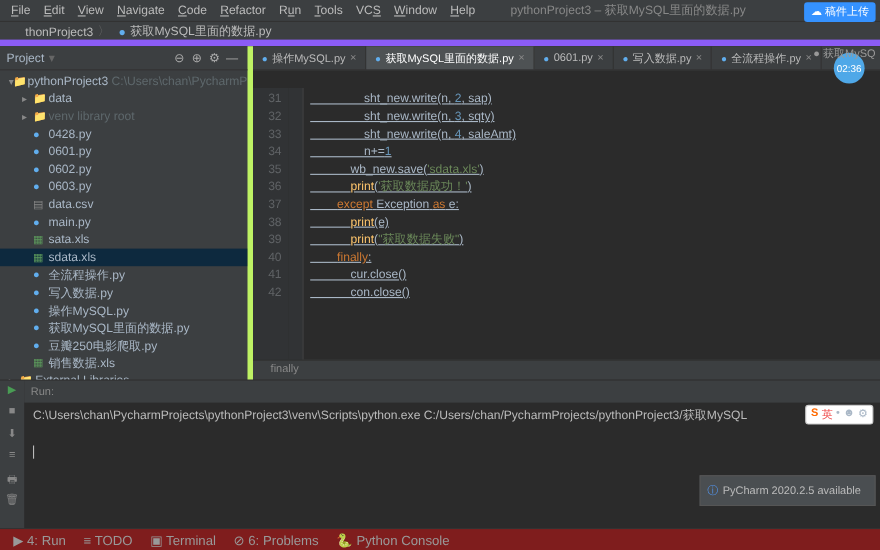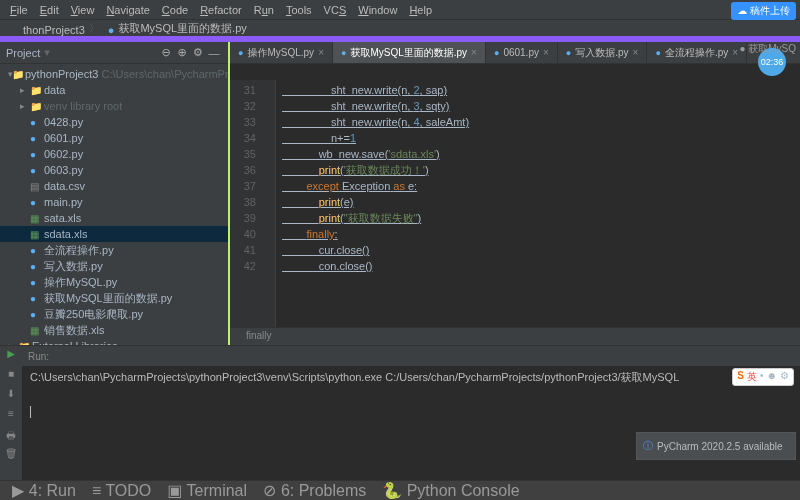--- a/index.html
+++ b/index.html
@@ -5,21 +5,21 @@
 * { margin:0; padding:0; box-sizing:border-box; font-family:"Segoe UI",Arial,sans-serif; }
 body { width:800px; height:500px; background:#2b2b2b; color:#a9b7c6; font-size:11px; overflow:hidden; position:relative; }
 .menubar { height:20px; background:#3c3f41; display:flex; align-items:center; padding:0 4px; border-bottom:1px solid #323232; }
 .menubar span { padding:0 6px; color:#bbb; cursor:default; }
 .menubar span u { text-decoration:underline; }
 .menubar .title { margin-left:20px; color:#888; }
 .navbar { height:22px; background:#3c3f41; display:flex; align-items:flex-end; padding:0 23px; border-bottom:6px solid #8b5cf6; }
 .navbar .crumb { color:#bbb; }
 .navbar .fileicon { color:#61aeee; margin:0 4px; }
 .main { display:flex; height:303px; }
-.sidebar { width:230px; background:#3c3f41; border-right:2px solid #bef264; display:flex; flex-direction:column; }
+.sidebar { width:230px; background:#3c3f41; border-right:5px solid #bef264; display:flex; flex-direction:column; }
 .proj-header { height:22px; display:flex; align-items:center; padding:0 6px; border-bottom:1px solid #323232; }
 .proj-header .sp { flex:1; }
 .proj-header .ico { width:16px; text-align:center; color:#aaa; }
 .tree { flex:1; overflow:hidden; padding:2px 0; }
 .tree .row { height:16px; display:flex; align-items:center; padding-left:4px; white-space:nowrap; }
 .tree .row.sel { background:#0d293e; }
 .tree .i0{padding-left:8px}.tree .i1{padding-left:20px}
 .tree .arrow{width:10px;color:#888;font-size:9px}
 .tree .ficon{width:14px;font-size:10px}
 .tree .fold{color:#b0926f}.tree .py{color:#61aeee}.tree .xl{color:#5c9a5c}.tree .cs{color:#888}
@@ -36,21 +36,21 @@
 .kw{color:#cc7832}.str{color:#6a8759}.num{color:#6897bb}.fn{color:#ffc66d}.id{color:#a9b7c6}
 .crumb2{height:18px;background:#3c3f41;padding:2px 16px;color:#888;font-size:10px;border-top:1px solid #323232}
 .runpanel { height:135px; background:#2b2b2b; border-top:1px solid #323232; display:flex; }
 .runside { width:22px; background:#3c3f41; display:flex; flex-direction:column; align-items:center; padding-top:2px; gap:6px; }
 .runside .b{width:14px;height:14px;color:#888;font-size:10px;text-align:center}
 .runside .play{color:#499c54}
 .runbody { flex:1; display:flex; flex-direction:column; }
 .runtabs { height:20px; background:#3c3f41; display:flex; align-items:center; padding:0 6px; font-size:10px; }
 .runtabs .rt{padding:0 6px;color:#bbb}
 .runout { flex:1; font-family:Consolas,monospace; font-size:11px; padding:4px 8px; color:#bbb; white-space:nowrap; overflow:hidden; position:relative; }
-.bottabs { height:20px; background:#404040; display:flex; align-items:center; padding:0 4px; border-top:1px solid #323232; font-size:16px; color:#999; }
+.bottabs { height:20px; background:#7f1d1d; display:flex; align-items:center; padding:0 4px; border-top:1px solid #323232; font-size:12px; color:#999; }
 .bottabs .bt{padding:0 8px;display:flex;align-items:center;gap:3px}
 .notif { position:absolute; right:4px; bottom:40px; width:160px; background:#4a4e51; border:1px solid #555; padding:6px; font-size:10px; }
 .notif .h{color:#bbb;display:flex;align-items:center;gap:4px}
 .notif .l{color:#5394ec;margin-top:2px}
 .topright { position:absolute; top:2px; right:4px; display:flex; gap:4px; align-items:center; }
 .btn-blue{background:#3592ff;color:#fff;padding:2px 6px;border-radius:3px;font-size:10px}
 .timer{position:absolute;top:48px;right:14px;width:28px;height:28px;border-radius:50%;background:#4fa8e8;color:#fff;display:flex;align-items:center;justify-content:center;font-size:9px}
 .ime{position:absolute;right:6px;top:368px;background:#fff;border:1px solid #ccc;border-radius:3px;padding:1px 4px;display:flex;gap:3px;font-size:10px}
 .ime .s{color:#ff6a00;font-weight:bold}
 .caret{display:inline-block;width:1px;height:12px;background:#bbb;vertical-align:middle}
@@ -63,20 +63,21 @@
   <span><u>E</u>dit</span>
   <span><u>V</u>iew</span>
   <span><u>N</u>avigate</span>
   <span><u>C</u>ode</span>
   <span><u>R</u>efactor</span>
   <span>R<u>u</u>n</span>
   <span><u>T</u>ools</span>
   <span>VC<u>S</u></span>
   <span><u>W</u>indow</span>
   <span><u>H</u>elp</span>
+  <span class="title">pythonProject3 – 获取MySQL里面的数据.py</span>
 </div>
 
 <div class="navbar">
   <span class="crumb">thonProject3</span>
   <span style="color:#666;margin:0 4px">〉</span>
   <span class="fileicon">●</span>
   <span class="crumb">获取MySQL里面的数据.py</span>
 </div>
 
 <div class="main">

